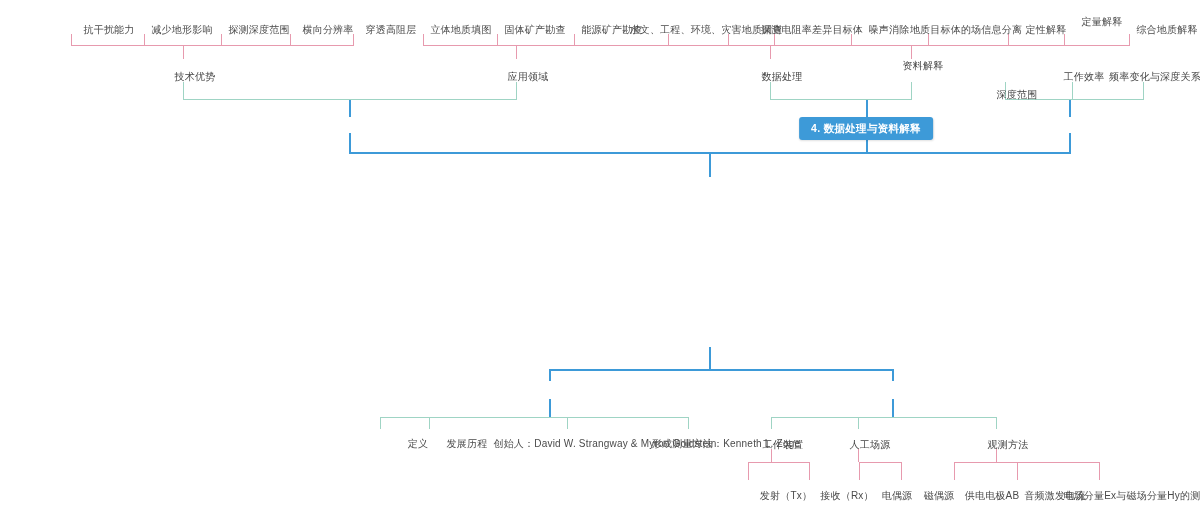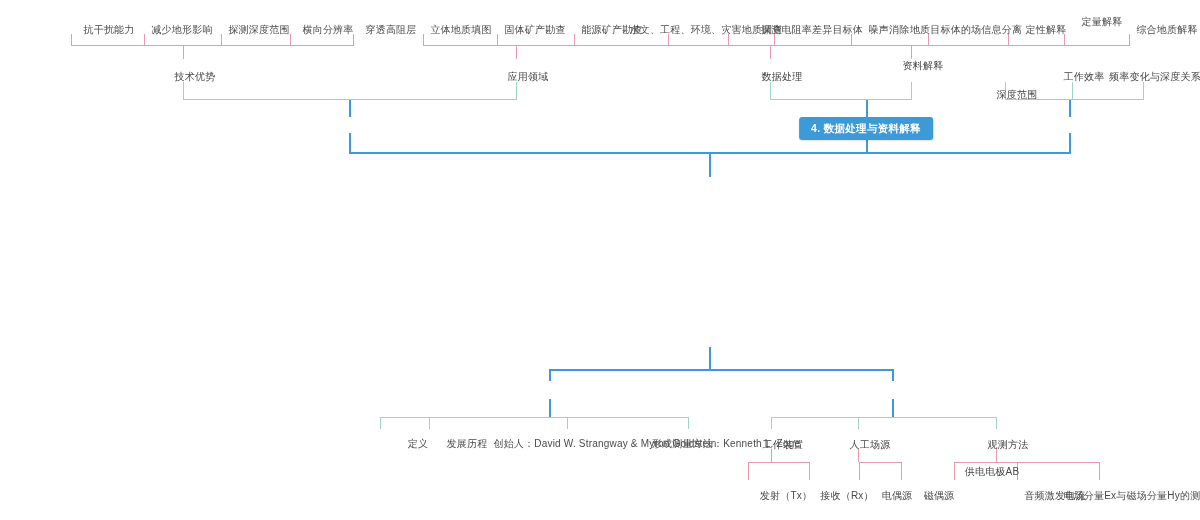--- a/index.html
+++ b/index.html
@@ -195,17 +195,17 @@
 
   <div class="leaf" style="left:380px;top:438px;">定义</div>
   <div class="leaf" style="left:429px;top:438px;">发展历程</div>
   <div class="leaf" style="left:567px;top:438px;">创始人：David W. Strangway &amp; Myron Goldstein</div>
   <div class="leaf" style="left:688px;top:438px;">形成测量方法：Kenneth L. Zoge</div>
 
   <div class="leaf" style="left:748px;top:490px;">发射（Tx）</div>
   <div class="leaf" style="left:809px;top:490px;">接收（Rx）</div>
   <div class="leaf" style="left:859px;top:490px;">电偶源</div>
   <div class="leaf" style="left:901px;top:490px;">磁偶源</div>
-  <div class="leaf" style="left:954px;top:466px;">供电电极AB</div>
+  <div class="leaf" style="left:954px;top:490px;">供电电极AB</div>
   <div class="leaf" style="left:1017px;top:490px;">音频激发电流</div>
   <div class="leaf" style="left:1099px;top:490px;">电场分量Ex与磁场分量Hy的测量</div>
 
 </div>
 
 </body></html>

